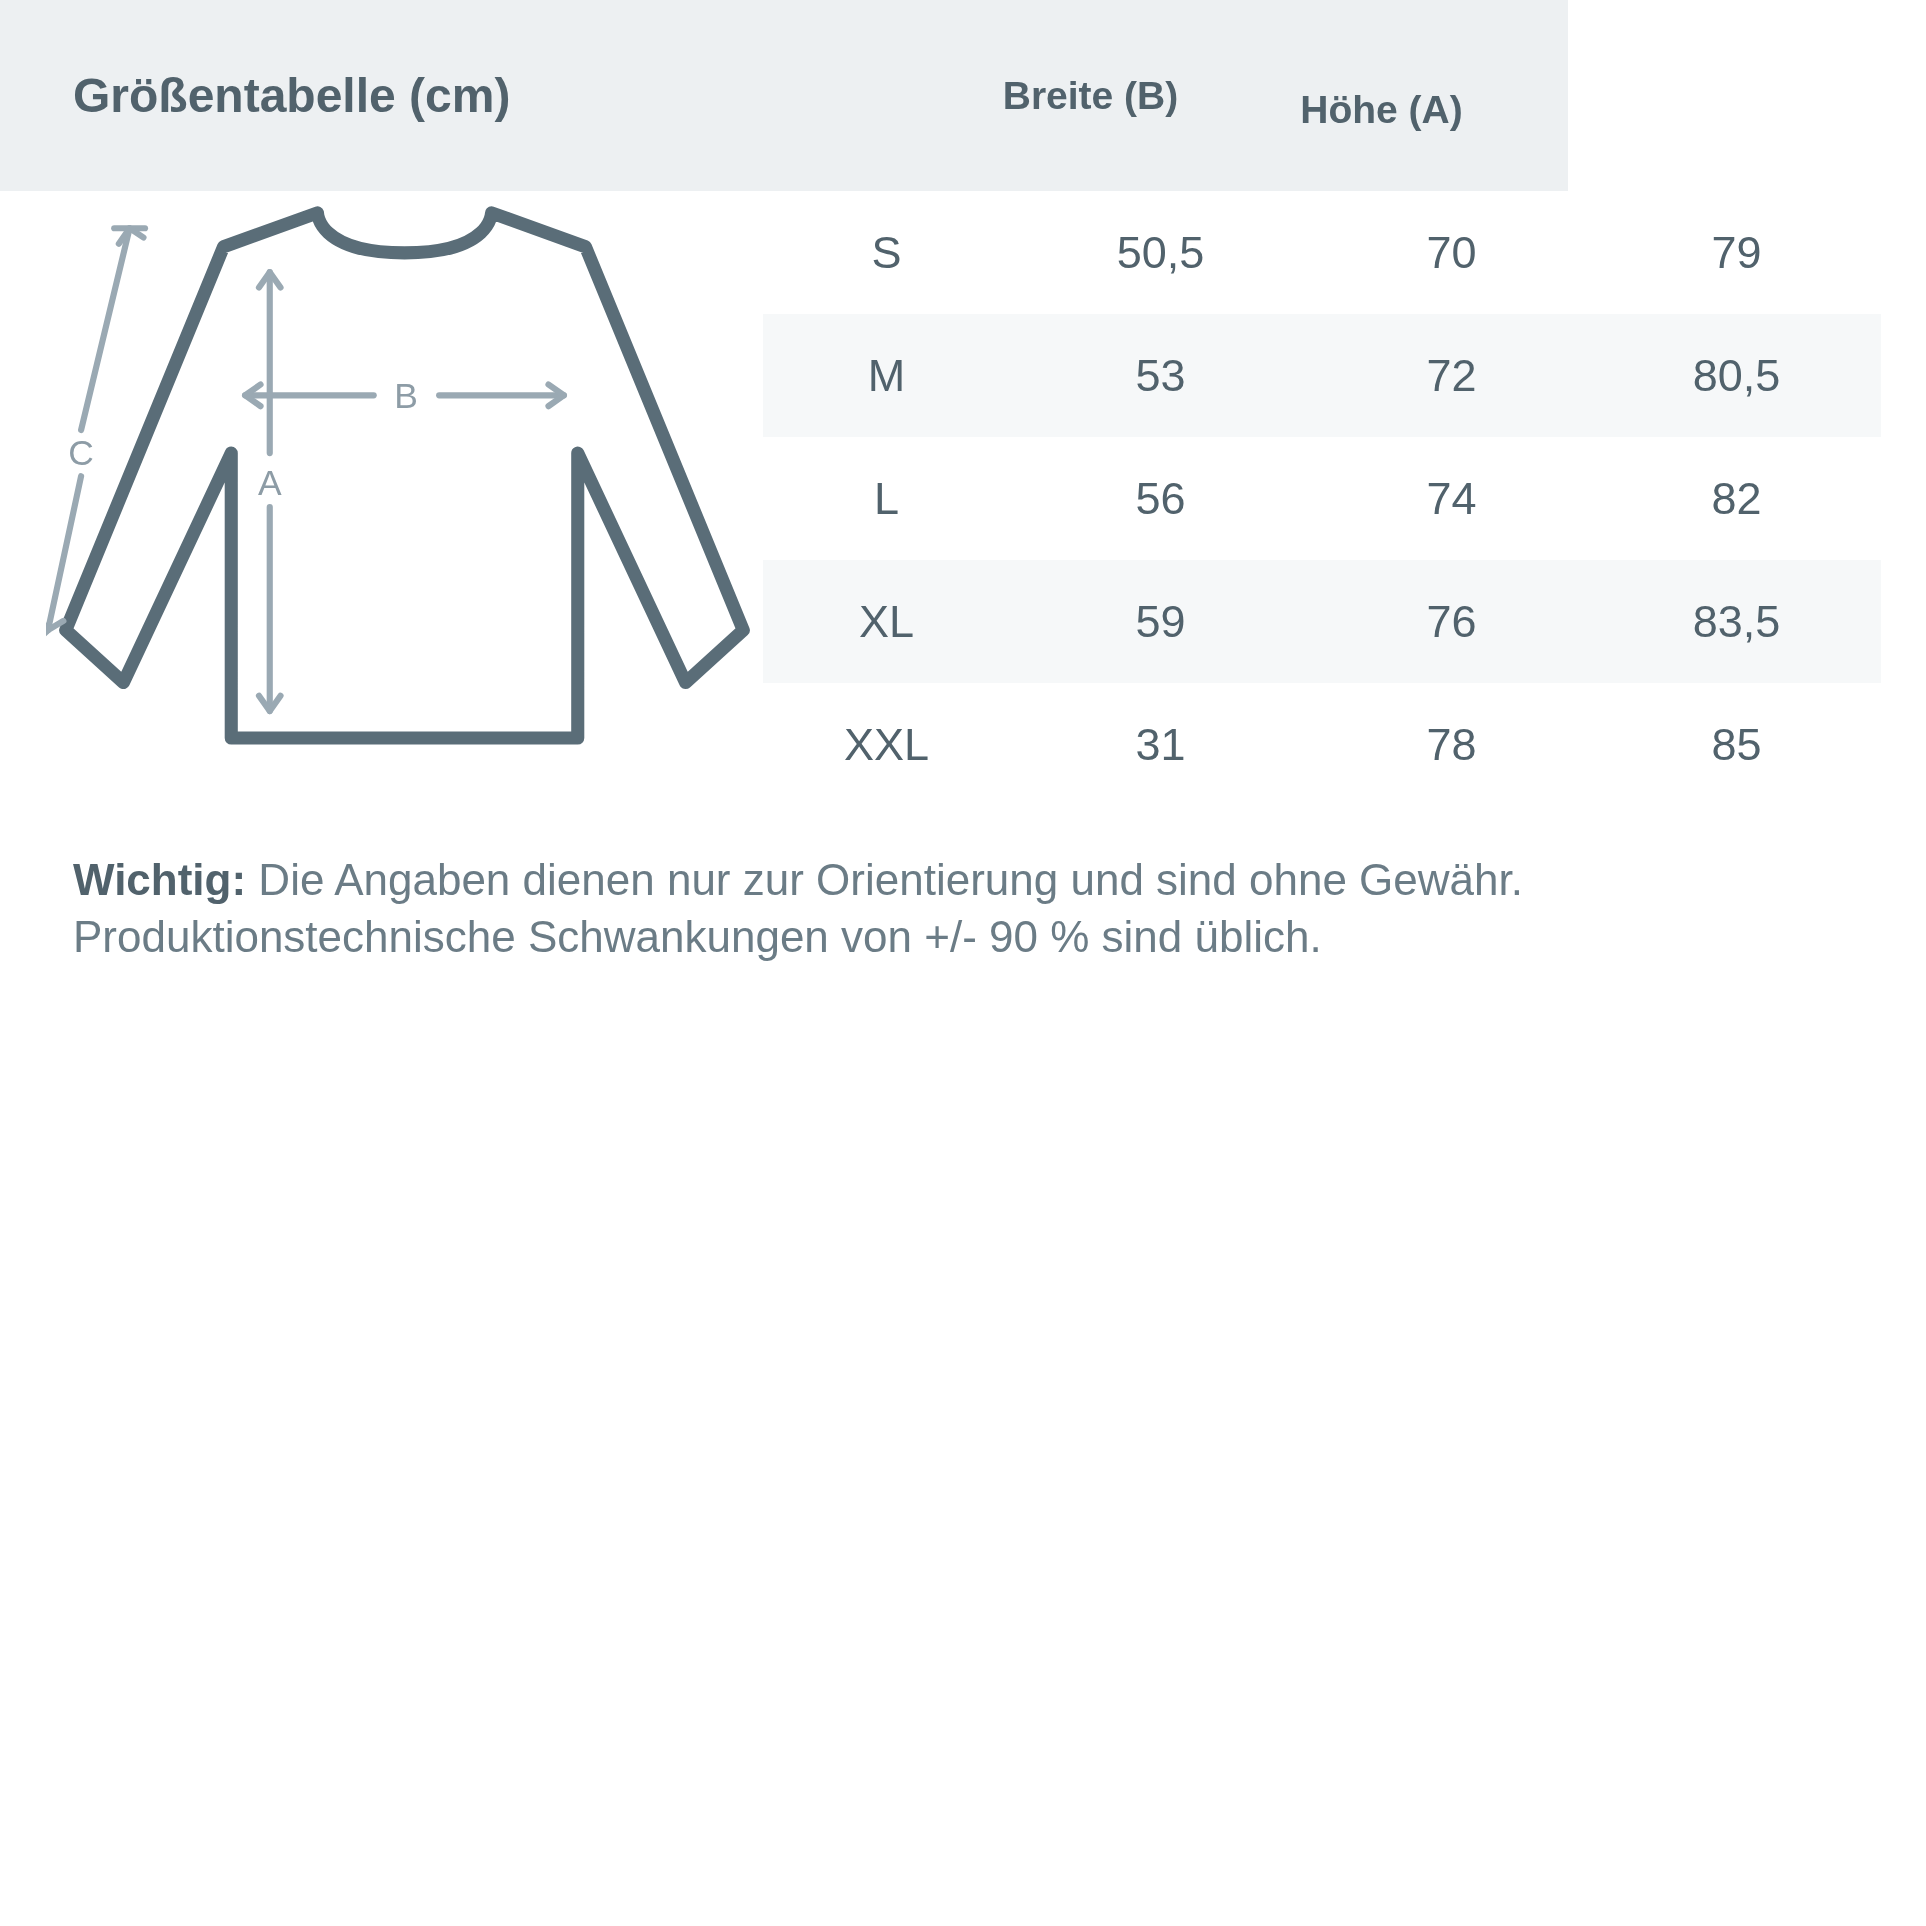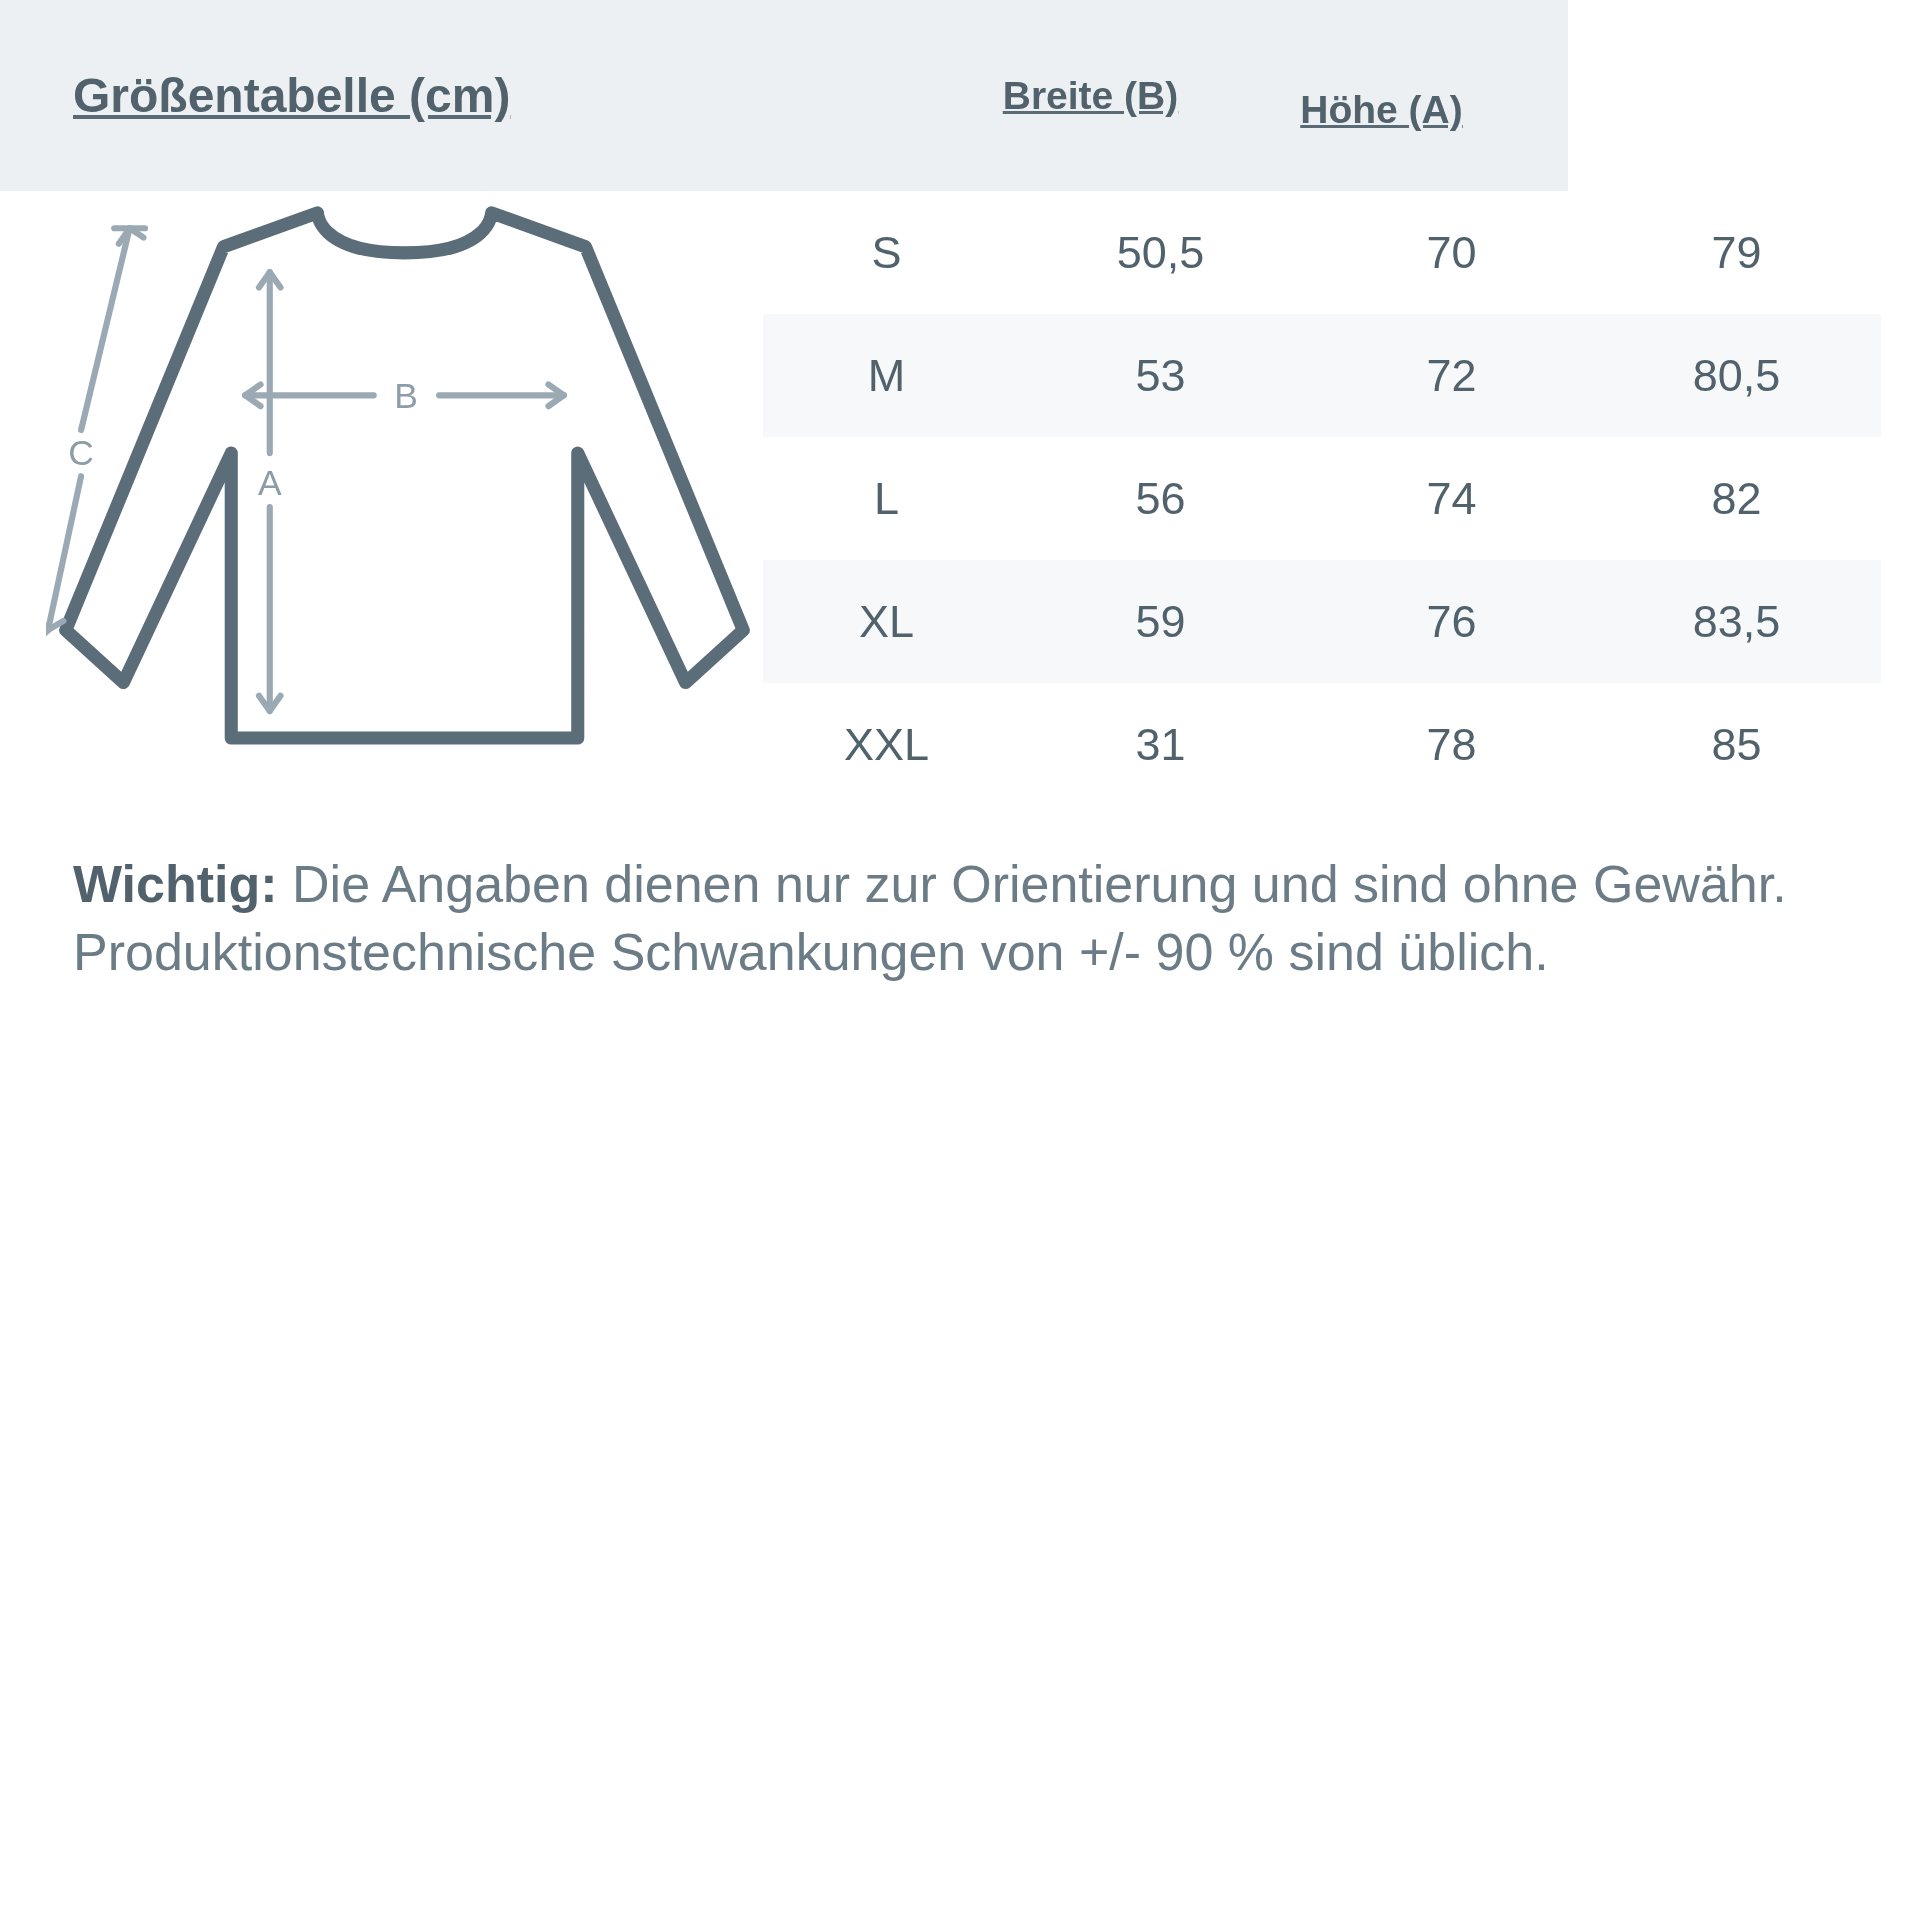--- a/index.html
+++ b/index.html
@@ -11,21 +11,20 @@
     width: 1926px;
     height: 1926px;
     font-family: "Liberation Sans", sans-serif;
     color: #5a6b75;
     overflow: hidden;
   }
   .sheet {
     width: 1568px;
     height: 1926px;
     position: relative;
-    text-decoration: underline;
   }
 
   
   .header {
     display: flex;
     align-items: center;
     background: #edf0f2;
     height: 191px;
     padding: 0 0 0 0;
     box-sizing: border-box;
@@ -94,21 +93,21 @@
   .c-width { width: 301px; }
   .c-height{ width: 281px; }
   .c-sleeve{ width: 289px; }
 
   
   .note {
     position: absolute;
     left: 73px;
     top: 851px;
     width: 1803px;
-    font-size: 52px;
+    font-size: 44px;
     line-height: 1.3;
     color: #6b7c86;
   }
   .note b {
     color: #51626c;
     font-weight: bold;
   }
   .note-line { display: block; }
 </style>
 </head>

